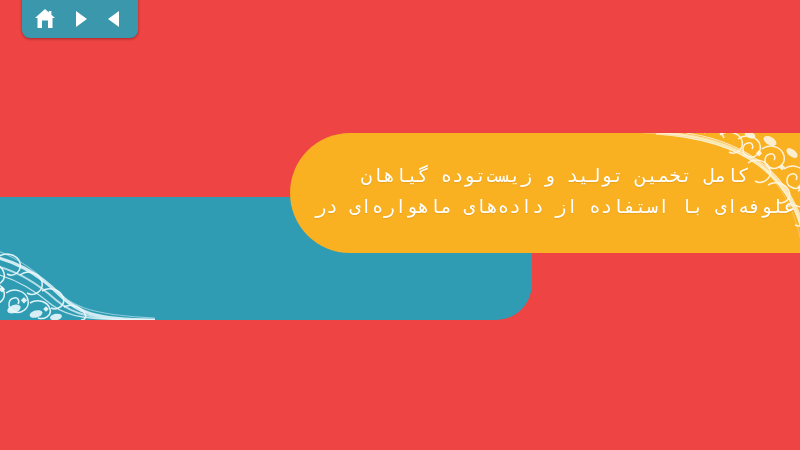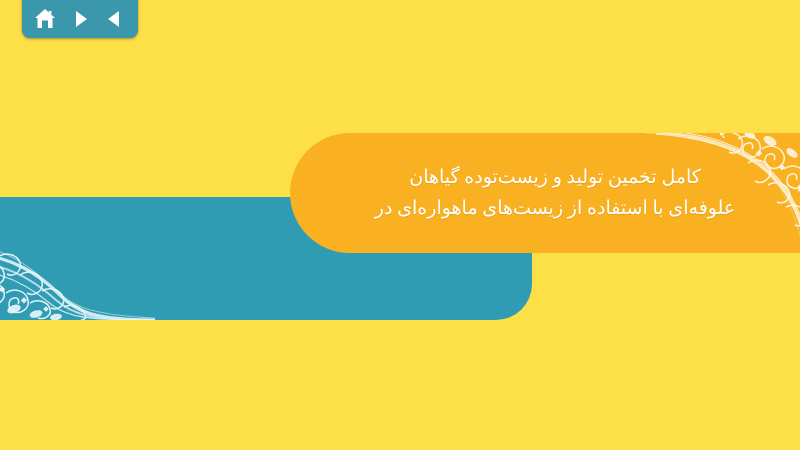--- a/index.html
+++ b/index.html
@@ -6,22 +6,22 @@
   html, body {
     margin: 0;
     padding: 0;
     background: #2b2b2b;
   }
   #slide {
     position: relative;
     width: 800px;
     height: 450px;
     overflow: hidden;
-    background: #fde047;
-    font-family: Liberation Serif, serif;
+    background: #ef4444;
+    font-family: Liberation Mono, monospace;
   }
 
   
   #navbar {
     position: absolute;
     left: 22px;
     top: -10px;
     width: 116px;
     height: 48px;
     background: #3a97ac;
@@ -223,18 +223,18 @@
       <g fill="#ffffff" opacity="0.85">
         <rect x="137" y="18" width="4.5" height="4.5" transform="rotate(45 139 20)"></rect>
         <rect x="160" y="32" width="4.5" height="4.5" transform="rotate(45 162 34)"></rect>
         <rect x="178" y="52" width="4" height="4" transform="rotate(45 180 54)"></rect>
         <rect x="186" y="78" width="4" height="4" transform="rotate(45 188 80)"></rect>
       </g>
     </svg>
 
     <div id="title-block">
       <div class="title-line">کامل تخمین تولید و زیست‌توده گیاهان</div>
-      <div class="title-line">علوفه‌ای با استفاده از زیست‌های ماهواره‌ای در</div>
+      <div class="title-line">علوفه‌ای با استفاده از داده‌های ماهواره‌ای در</div>
     </div>
 
   </div>
 
 </div>
 
 </body></html>

